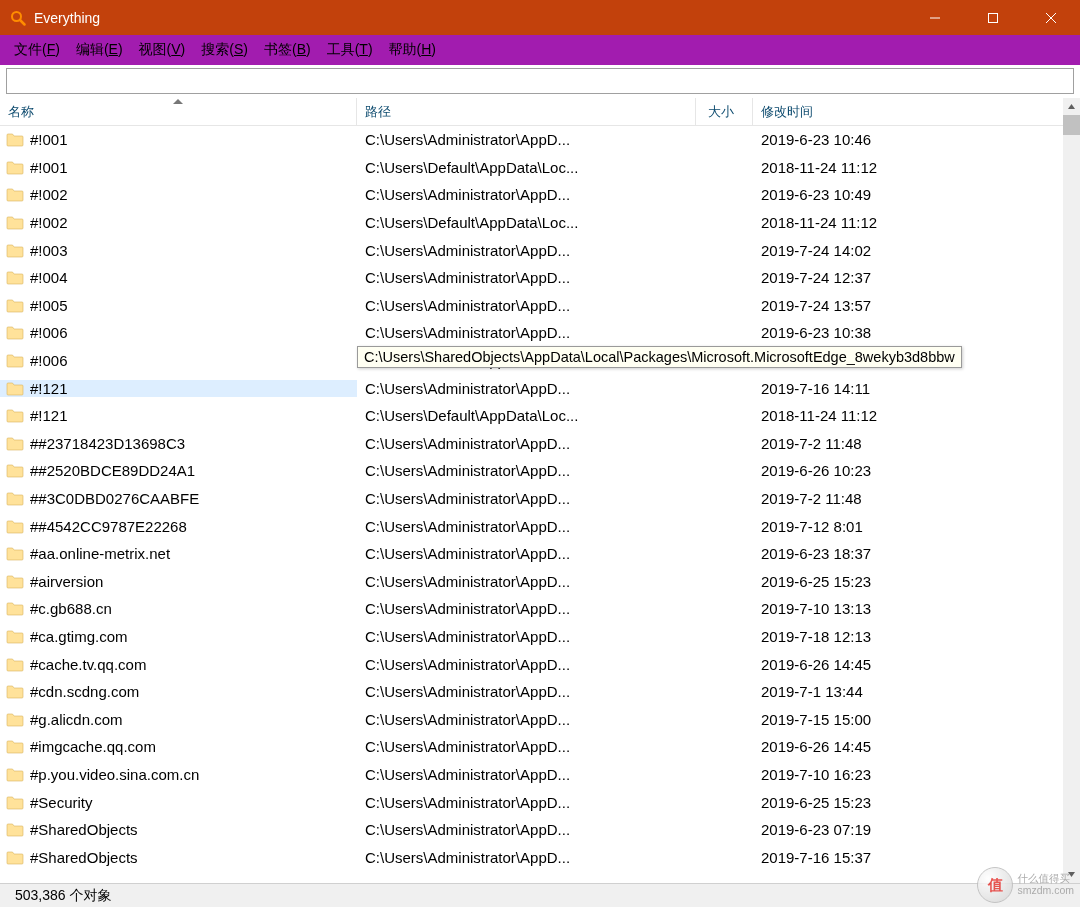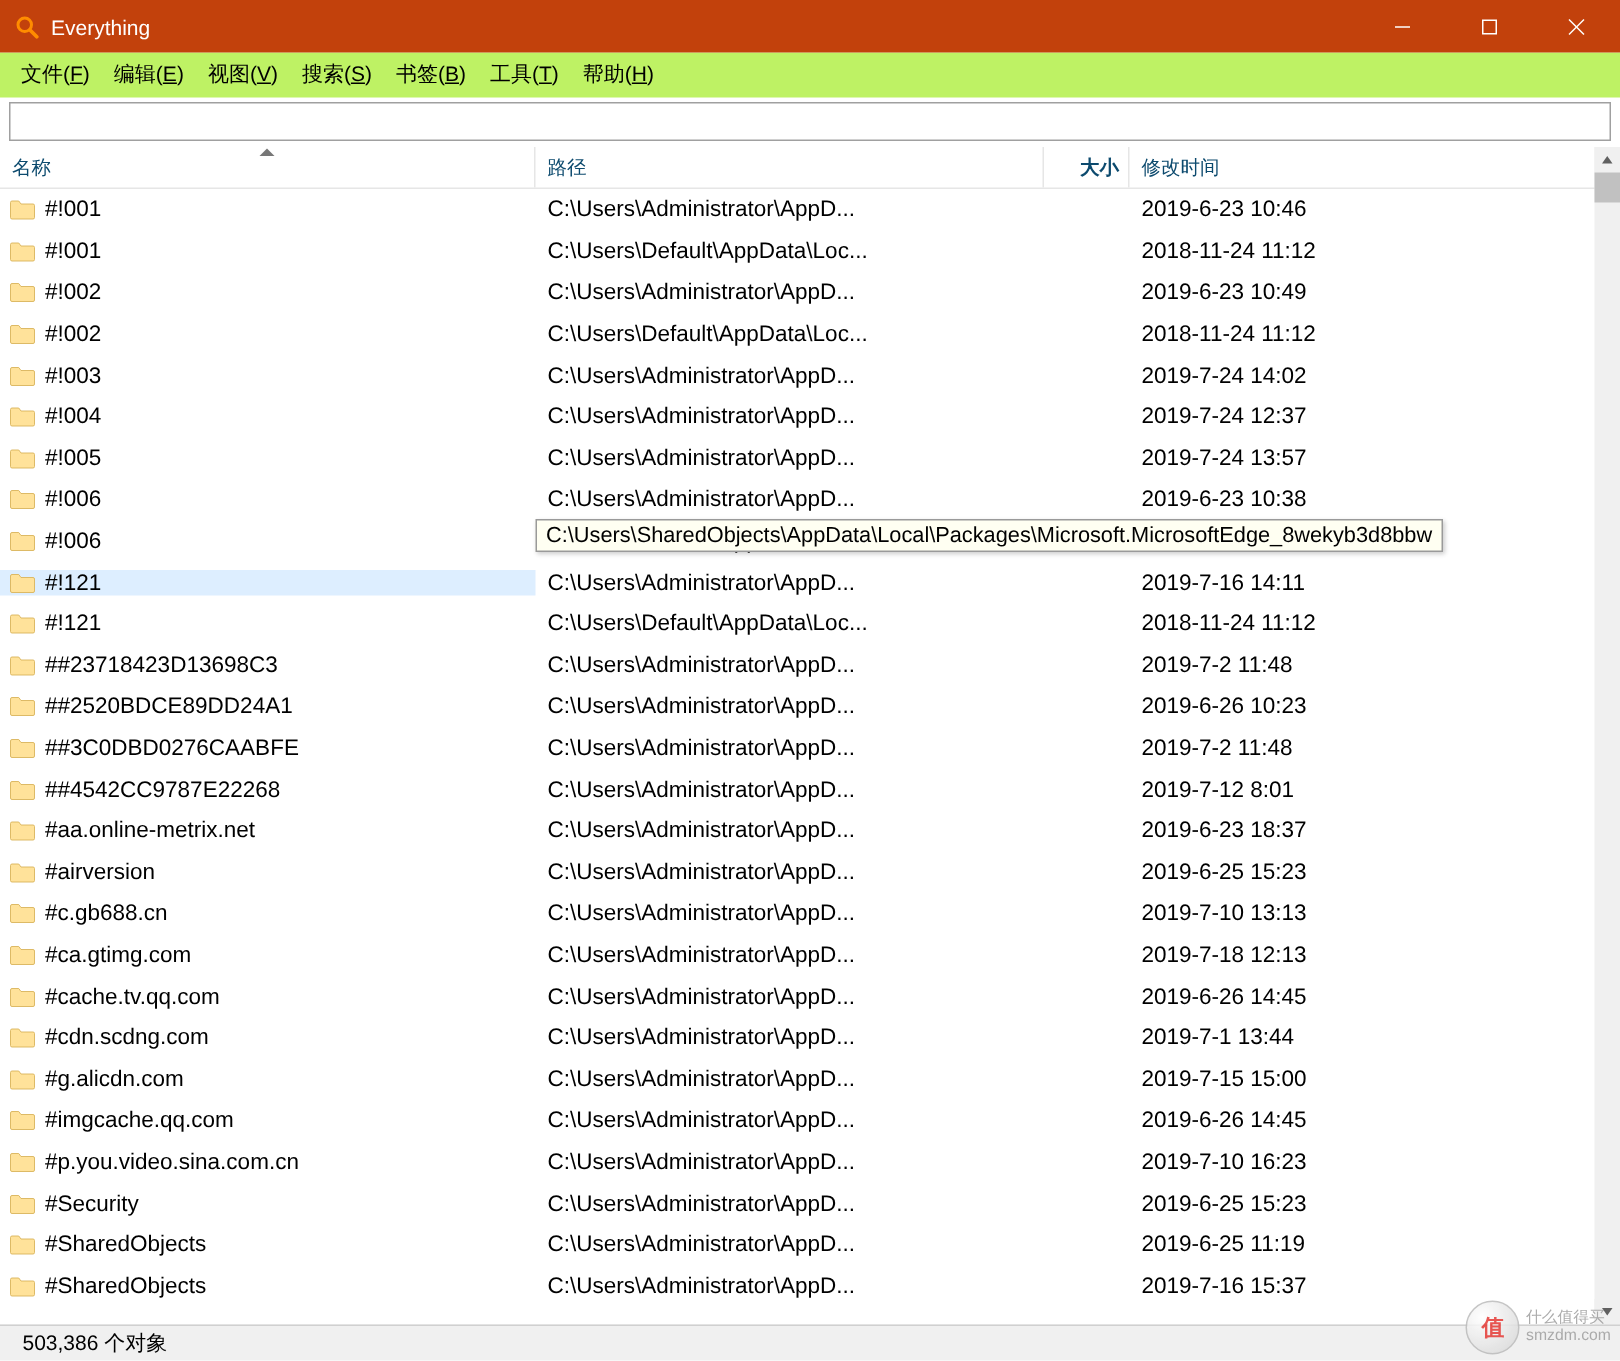--- a/index.html
+++ b/index.html
@@ -35,21 +35,21 @@
 }
 .win-btn {
   width: 58px;
   display: flex; align-items: center; justify-content: center;
   color: #fff;
 }
 .win-btn svg { display: block; }
 
 .menubar {
   height: 30px;
-  background: #bef264;
+  background: #a21caf;
   display: flex;
   align-items: center;
   padding-left: 6px;
 }
 .menu-item {
   padding: 4px 8px;
   font-size: 14px;
   color: #000;
 }
 .menu-item .mnemonic { text-decoration: underline; }
@@ -82,21 +82,21 @@
 }
 .hcell {
   display: flex;
   align-items: center;
   border-right: 1px solid #e6e6e6;
   padding-left: 8px;
   position: relative;
 }
 .hcell.name { width: 357px; }
 .hcell.path { width: 339px; }
-.hcell.size { width: 57px; justify-content: flex-end; padding-right: 6px; padding-left: 0; font-weight: bold; }
+.hcell.size { width: 57px; justify-content: center; padding-right: 6px; padding-left: 0; }
 .hcell.modified { flex: 1; }
 .sort-indicator {
   position: absolute;
   left: 50%;
   top: 1px;
   transform: translateX(-50%);
   width: 0; height: 0;
   border-left: 5px solid transparent;
   border-right: 5px solid transparent;
   border-bottom: 5px solid #777;
@@ -602,21 +602,21 @@
         <div class="cell name">
           <span class="folder-icon">
             <svg width="18" height="15" viewBox="0 0 18 15">
               <path d="M1 3 L1 13 Q1 14 2 14 L16 14 Q17 14 17 13 L17 5 Q17 4 16 4 L8 4 L6.5 2 L2 2 Q1 2 1 3 Z" fill="#FFE29A" stroke="#D9B35A" stroke-width="0.6"></path>
             </svg>
           </span>
           <span>#SharedObjects</span>
         </div>
         <div class="cell path">C:\Users\Administrator\AppD...</div>
         <div class="cell size"></div>
-        <div class="cell modified">2019-6-25 11:19</div>
+        <div class="cell modified">2019-6-23 07:19</div>
       </div>
       <div class="row">
         <div class="cell name">
           <span class="folder-icon">
             <svg width="18" height="15" viewBox="0 0 18 15">
               <path d="M1 3 L1 13 Q1 14 2 14 L16 14 Q17 14 17 13 L17 5 Q17 4 16 4 L8 4 L6.5 2 L2 2 Q1 2 1 3 Z" fill="#FFE29A" stroke="#D9B35A" stroke-width="0.6"></path>
             </svg>
           </span>
           <span>#SharedObjects</span>
         </div>

